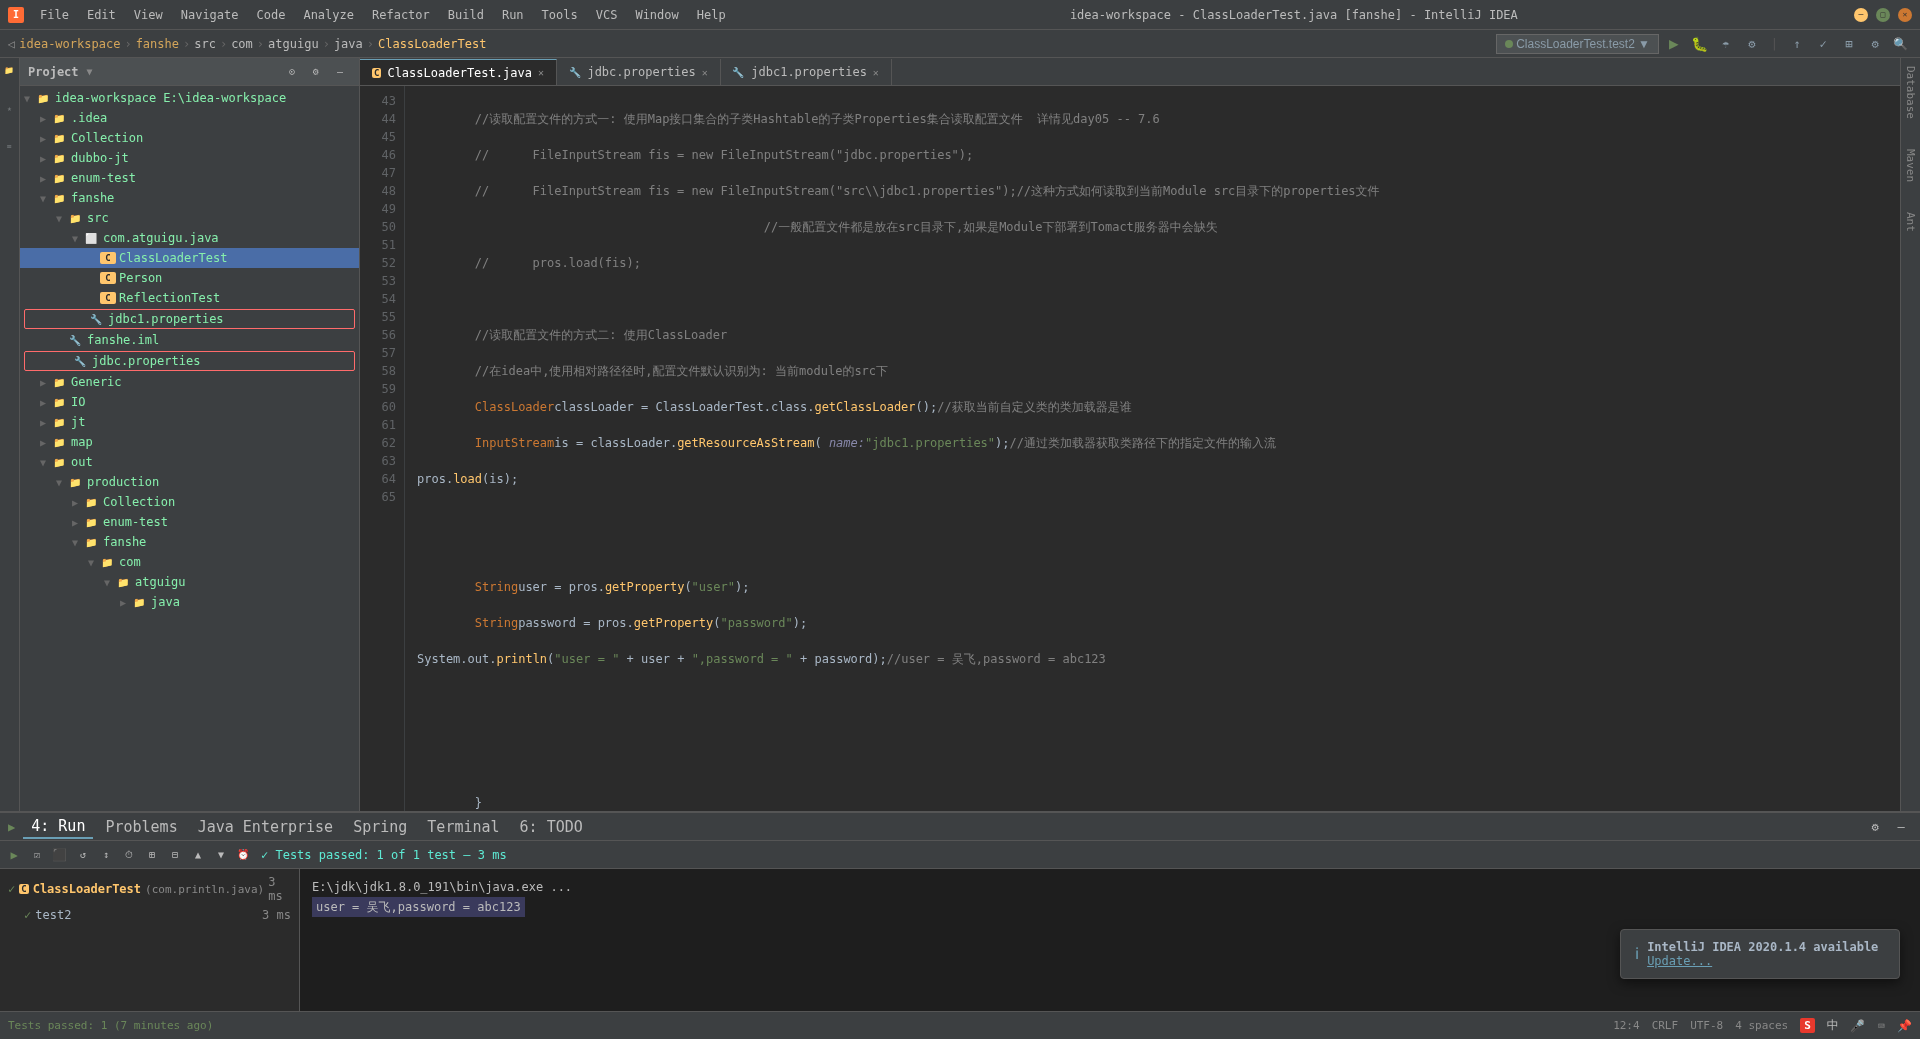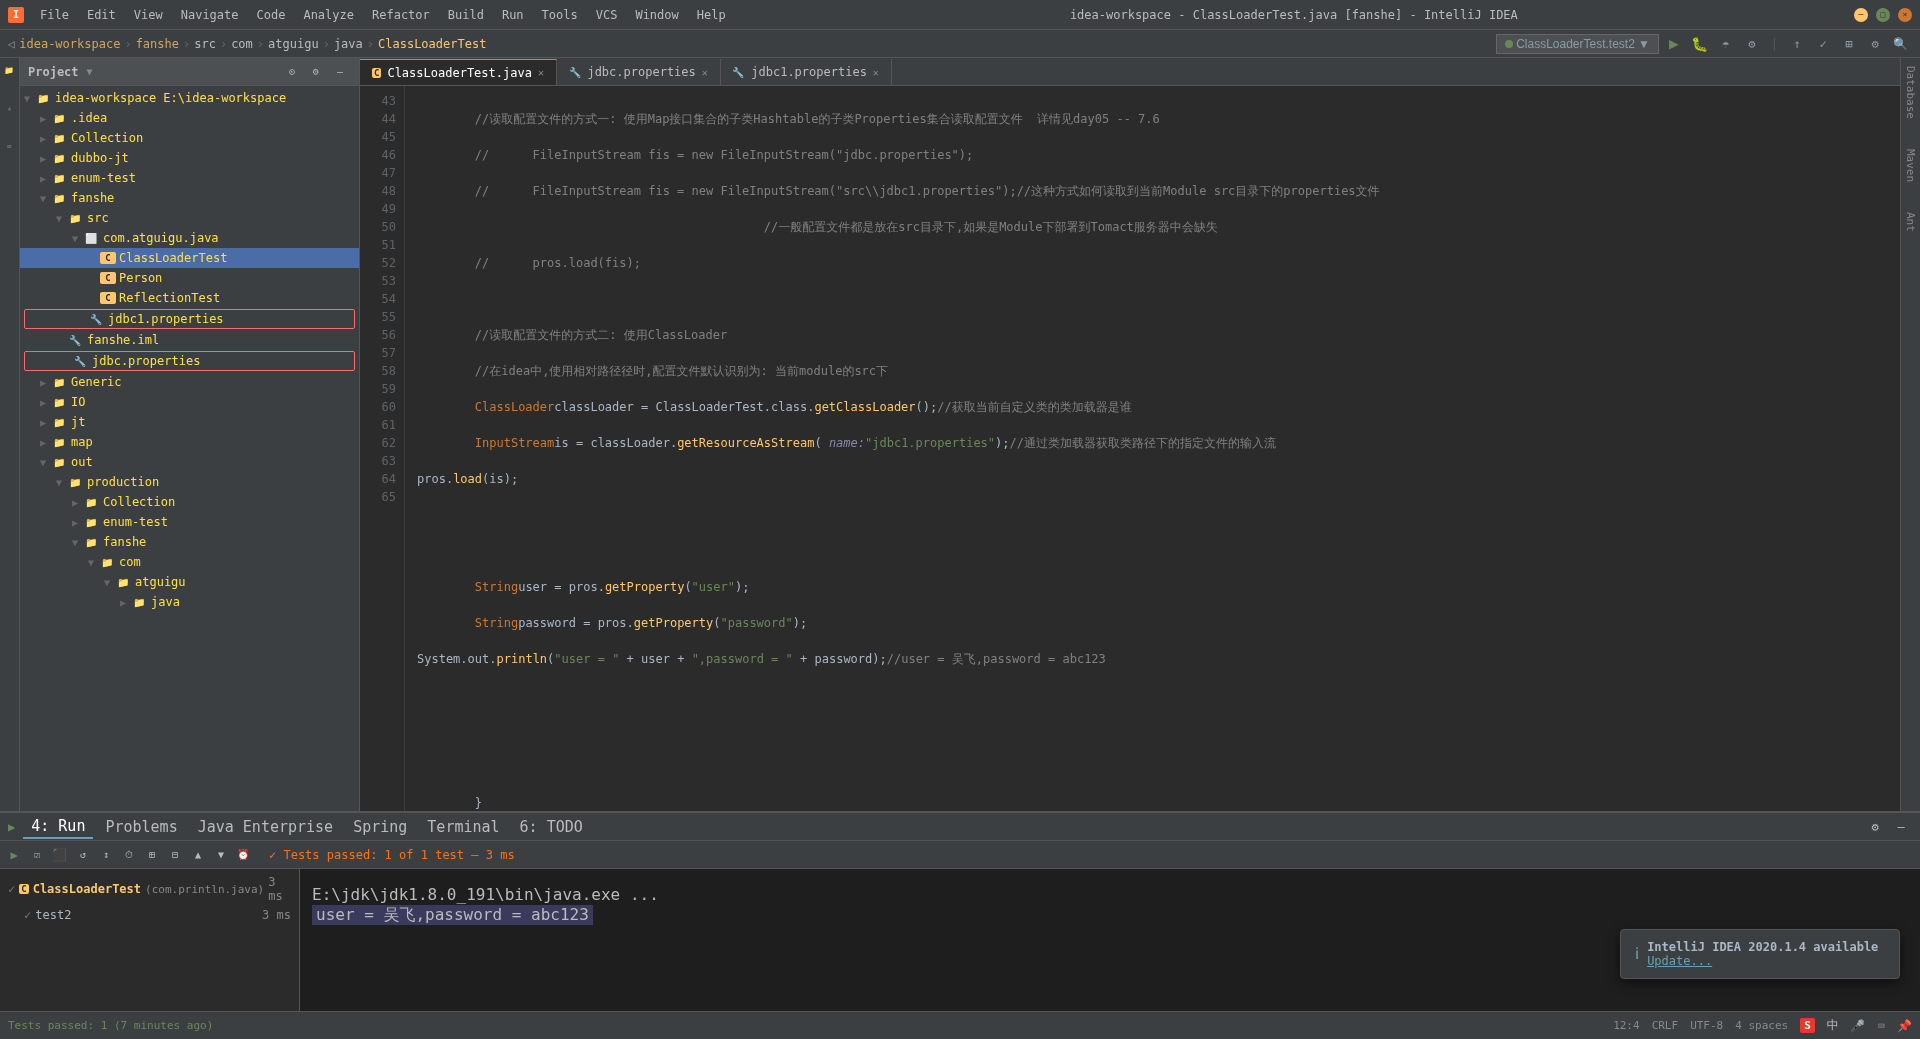--- a/index.html
+++ b/index.html
@@ -36,21 +36,21 @@
     #project-panel { width: 340px; background: #3c3f41; border-right: 1px solid #555; display: flex; flex-direction: column; }
     #project-header { height: 28px; background: #4c5052; display: flex; align-items: center; padding: 0 8px; border-bottom: 1px solid #555; gap: 4px; }
     #project-header .panel-title { color: #bbb; font-size: 12px; font-weight: bold; }
     #project-header .header-icons { margin-left: auto; display: flex; gap: 2px; }
     #project-tree { flex: 1; overflow-y: auto; padding: 2px 0; }
     .tree-item { display: flex; align-items: center; padding: 1px 0; cursor: pointer; white-space: nowrap; min-height: 20px; }
     .tree-item.selected { background: #4a6da7; }
     .tree-item .indent { display: inline-block; }
     .tree-item .arrow { width: 12px; color: #666; font-size: 10px; display: inline-block; }
     .tree-item .icon { width: 16px; height: 12px; display: inline-flex; align-items: center; justify-content: center; font-size: 10px; margin-right: 3px; }
-    .tree-item .label { font-size: 12px; color: #fde047; }
+    .tree-item .label { font-size: 12px; color: #86efac; }
     .folder-icon { color: #d4a55a; }
     .java-icon { color: #ffc66d; }
     .props-icon { color: #6a8759; }
 
     
     #editor { flex: 1; display: flex; flex-direction: column; background: #2b2b2b; }
     #editor-tabs { height: 28px; background: #3c3f41; display: flex; align-items: flex-end; border-bottom: 1px solid #555; }
     .editor-tab { height: 26px; padding: 0 12px; display: flex; align-items: center; gap: 6px; cursor: pointer; font-size: 12px; color: #bbb; border-right: 1px solid #555; background: #3c3f41; }
     .editor-tab.active { background: #2b2b2b; color: #fff; border-top: 1px solid #6a9fb5; }
     .editor-tab .tab-icon { font-size: 10px; }
@@ -72,21 +72,21 @@
 
     
     #bottom-panel { height: 200px; background: #2b2b2b; border-top: 2px solid #555; display: flex; flex-direction: column; }
     #bottom-tabs { height: 28px; background: #3c3f41; display: flex; align-items: center; padding: 0 8px; border-bottom: 1px solid #555; gap: 4px; }
     .bottom-tab { padding: 2px 8px; color: #bbb; font-size: 15px; cursor: pointer; }
     .bottom-tab.active { color: #fff; border-bottom: 2px solid #6a9fb5; }
     #run-toolbar { height: 28px; background: #3c3f41; display: flex; align-items: center; padding: 0 4px; gap: 3px; border-bottom: 1px solid #555; }
     .run-btn { width: 20px; height: 20px; display: flex; align-items: center; justify-content: center; color: #bbb; cursor: pointer; font-size: 12px; background: transparent; border: none; }
     #run-content { flex: 1; display: flex; overflow: hidden; }
     #run-tree { width: 300px; border-right: 1px solid #555; padding: 4px; overflow-y: auto; }
-    #run-output { flex: 1; padding: 16px 12px; font-size: 16px; line-height: 20px; overflow-y: auto; background: #1e1e1e; }
+    #run-output { flex: 1; padding: 8px 12px; font-size: 12px; line-height: 20px; overflow-y: auto; background: #1e1e1e; }
     .run-tree-item { display: flex; align-items: center; gap: 4px; padding: 2px 4px; cursor: pointer; font-size: 12px; min-height: 20px; }
     .check-green { color: #6a8759; }
     .run-class { color: #ffc66d; font-weight: bold; }
     .run-time { color: #888; margin-left: auto; }
 
     
     #status-bar { height: 28px; background: #3c3f41; display: flex; align-items: center; padding: 0 8px; border-top: 1px solid #555; gap: 8px; font-size: 11px; color: #888; }
     #status-bar .status-left { display: flex; align-items: center; gap: 8px; }
     #status-bar .status-right { margin-left: auto; display: flex; align-items: center; gap: 12px; }
     .status-item { color: #888; }
@@ -471,21 +471,21 @@
     <span class="run-btn" style="font-size:10px;">☑</span>
     <span class="run-btn" style="color:#cc7832;">⬛</span>
     <span class="run-btn" style="font-size:10px;">↺</span>
     <span class="run-btn" style="font-size:10px;">↕</span>
     <span class="run-btn" style="font-size:10px;">⏱</span>
     <span class="run-btn" style="font-size:10px;">⊞</span>
     <span class="run-btn" style="font-size:10px;">⊟</span>
     <span class="run-btn" style="font-size:10px;">▲</span>
     <span class="run-btn" style="font-size:10px;">▼</span>
     <span class="run-btn" style="font-size:10px;">⏰</span>
-    <span style="margin-left:12px; color:#f97316; font-size:12px;">✓ Tests passed: 1 of 1 test – 3 ms</span>
+    <span style="margin-left:4px; color:#5eead4; font-size:12px;">✓ Tests passed: 1 of 1 test – 3 ms</span>
   </div>
 
   <div id="run-content">
     <div id="run-tree">
 
       <div class="run-tree-item">
         <span class="check-green">✓</span>
         <span style="background:#ffc66d; color:#2b2b2b; border-radius:2px; padding:0 2px; font-size:9px; font-weight:bold;">C</span>
         <span class="run-class">ClassLoaderTest</span>
         <span style="color:#888; font-size:11px;">(com.println.java)</span>

